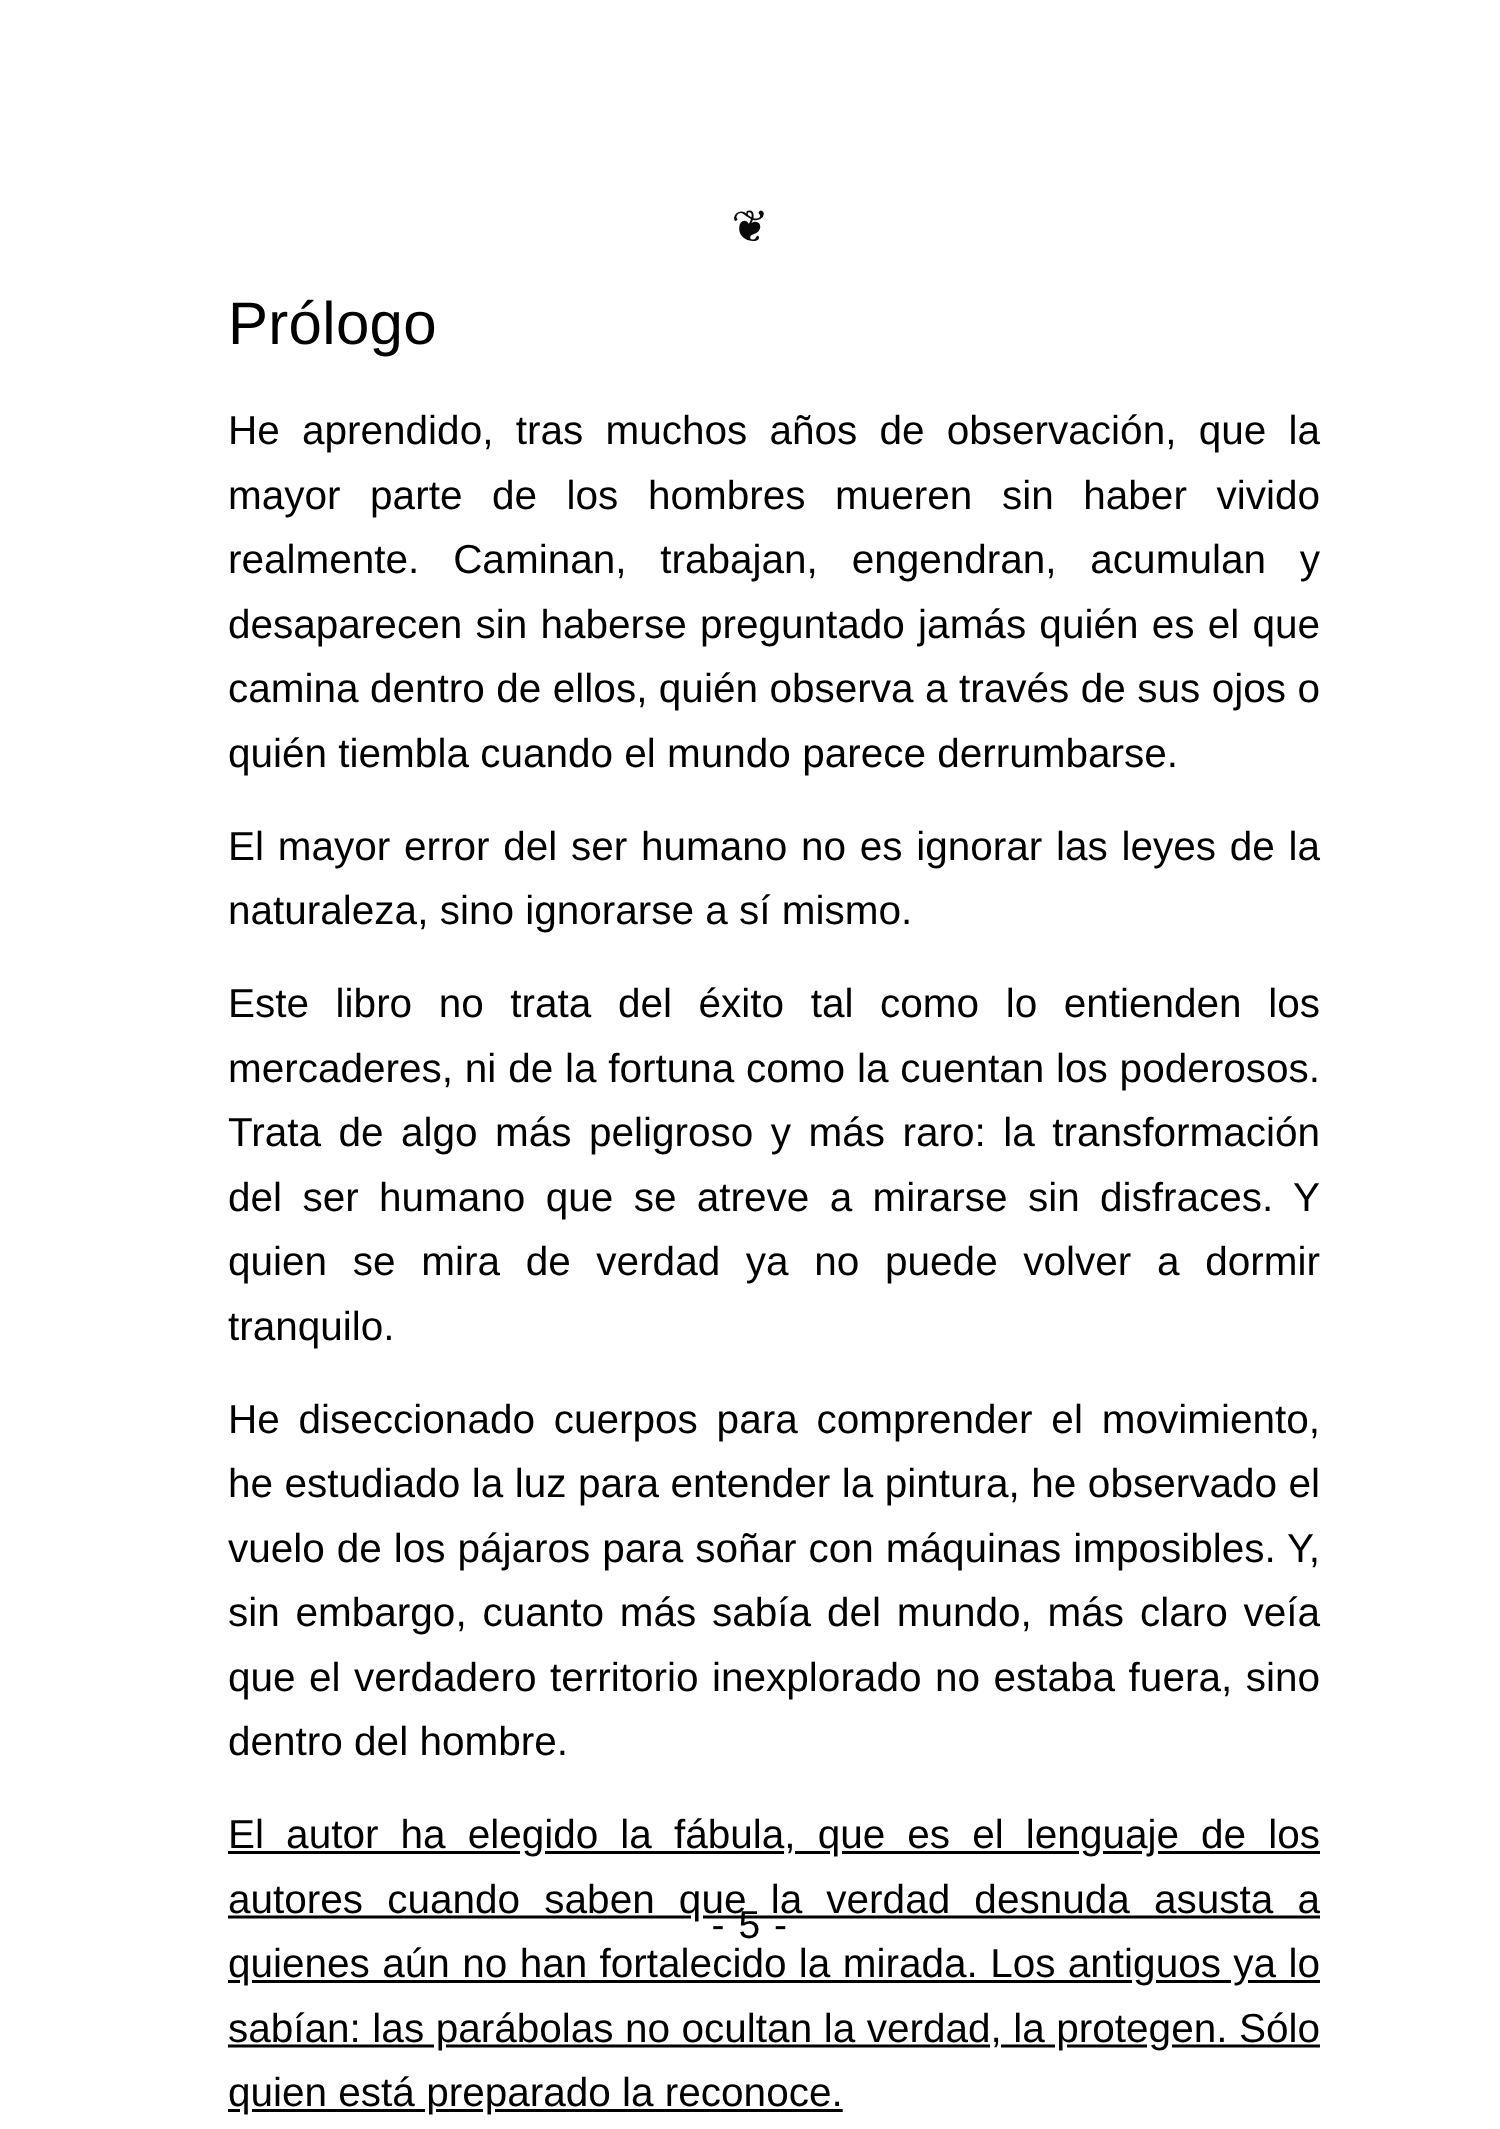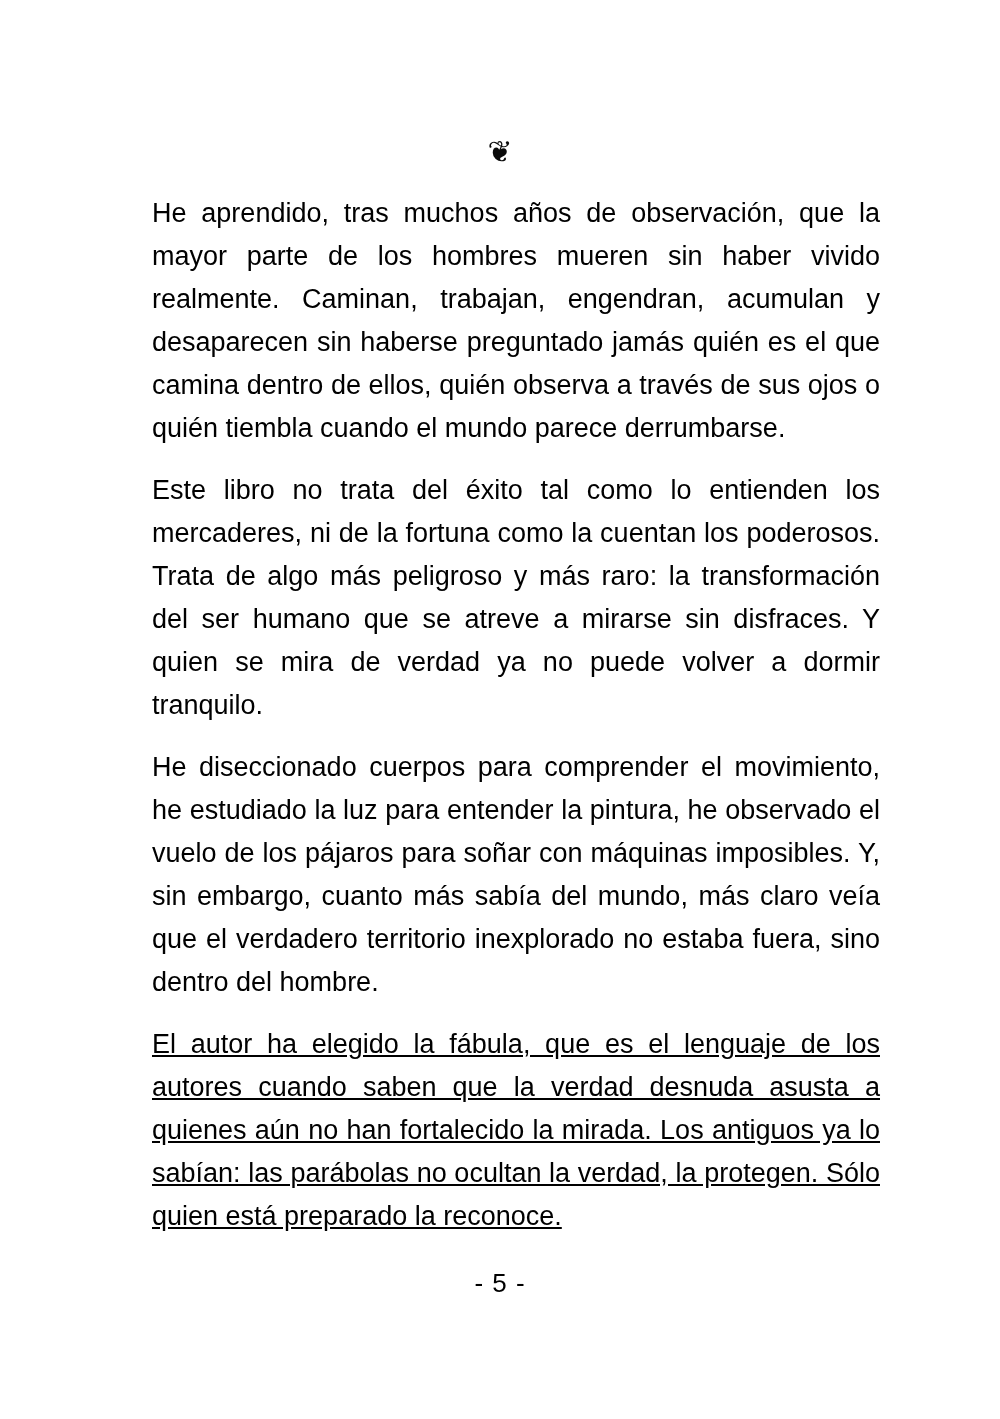--- a/index.html
+++ b/index.html
@@ -70,23 +70,25 @@
 </style>
 </head>
 <body>
 
 <div class="page">
 
   <div class="ornament">❦</div>
 
   <div class="content">
 
+    <h1 class="page-title">Prólogo</h1>
 
     <p class="para">He aprendido, tras muchos años de observación, que la mayor parte de los hombres mueren sin haber vivido realmente. Caminan, trabajan, engendran, acumulan y desaparecen sin haberse preguntado jamás quién es el que camina dentro de ellos, quién observa a través de sus ojos o quién tiembla cuando el mundo parece derrumbarse.</p>
 
+    <p class="para">El mayor error del ser humano no es ignorar las leyes de la naturaleza, sino ignorarse a sí mismo.</p>
 
     <p class="para">Este libro no trata del éxito tal como lo entienden los mercaderes, ni de la fortuna como la cuentan los poderosos. Trata de algo más peligroso y más raro: la transformación del ser humano que se atreve a mirarse sin disfraces. Y quien se mira de verdad ya no puede volver a dormir tranquilo.</p>
 
     <p class="para">He diseccionado cuerpos para comprender el movimiento, he estudiado la luz para entender la pintura, he observado el vuelo de los pájaros para soñar con máquinas imposibles. Y, sin embargo, cuanto más sabía del mundo, más claro veía que el verdadero territorio inexplorado no estaba fuera, sino dentro del hombre.</p>
 
     <p class="para">El autor ha elegido la fábula, que es el lenguaje de los autores cuando saben que la verdad desnuda asusta a quienes aún no han fortalecido la mirada. Los antiguos ya lo sabían: las parábolas no ocultan la verdad, la protegen. Sólo quien está preparado la reconoce.</p>
 
   </div>
 
   <div class="page-number">- 5 -</div>

